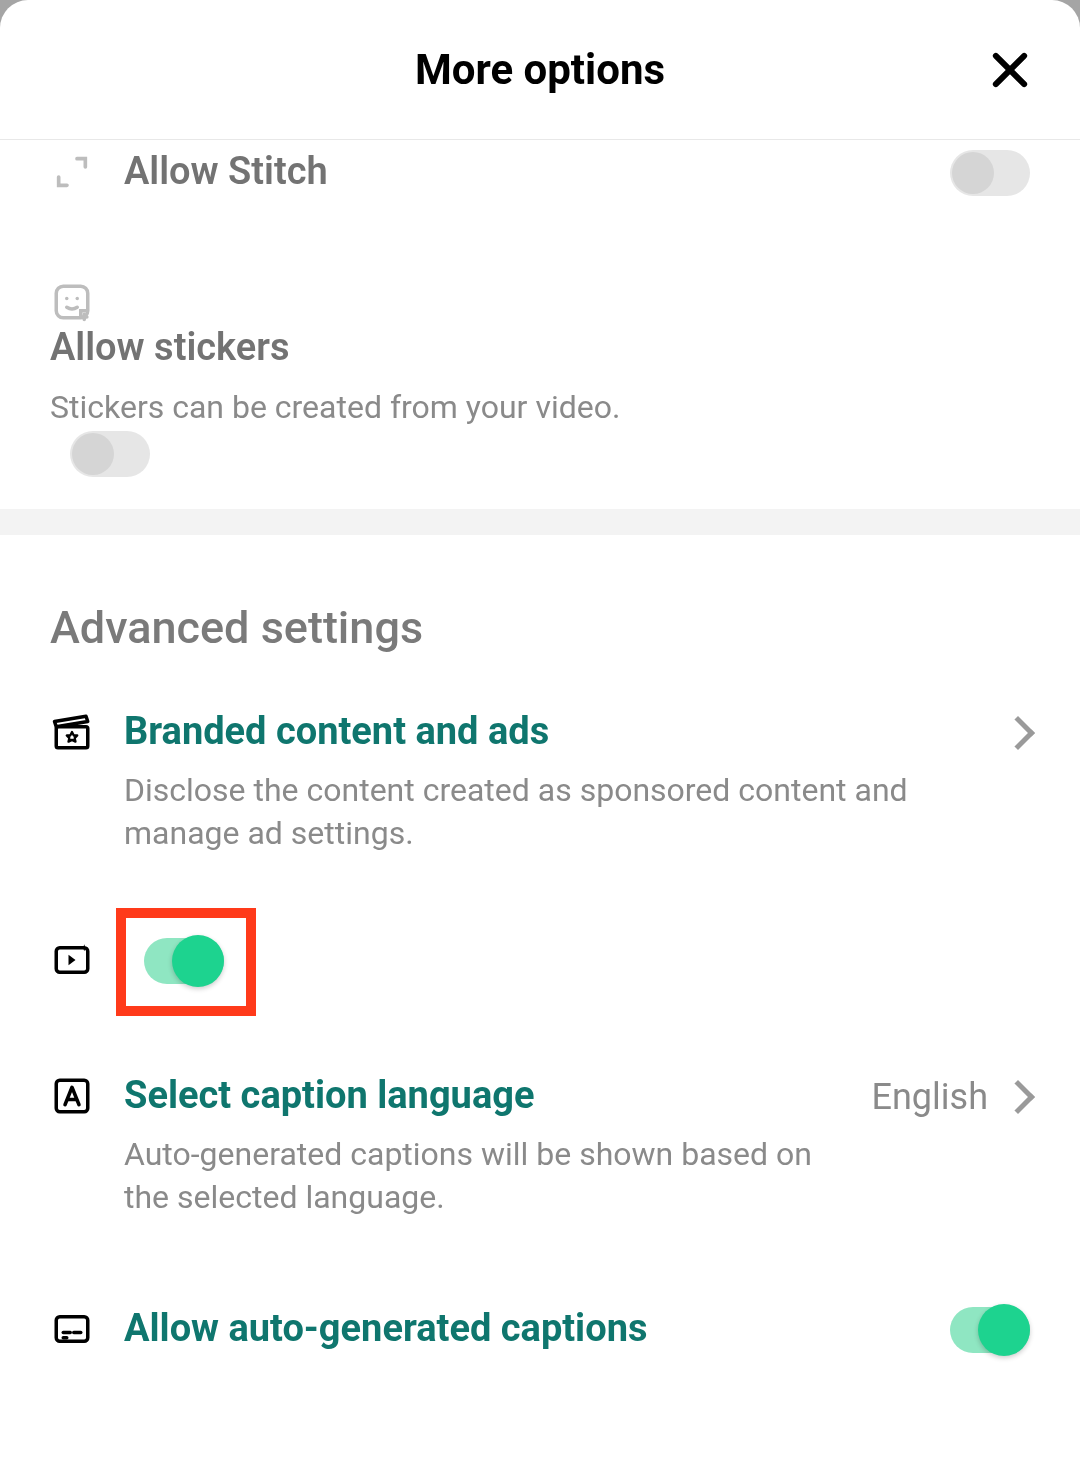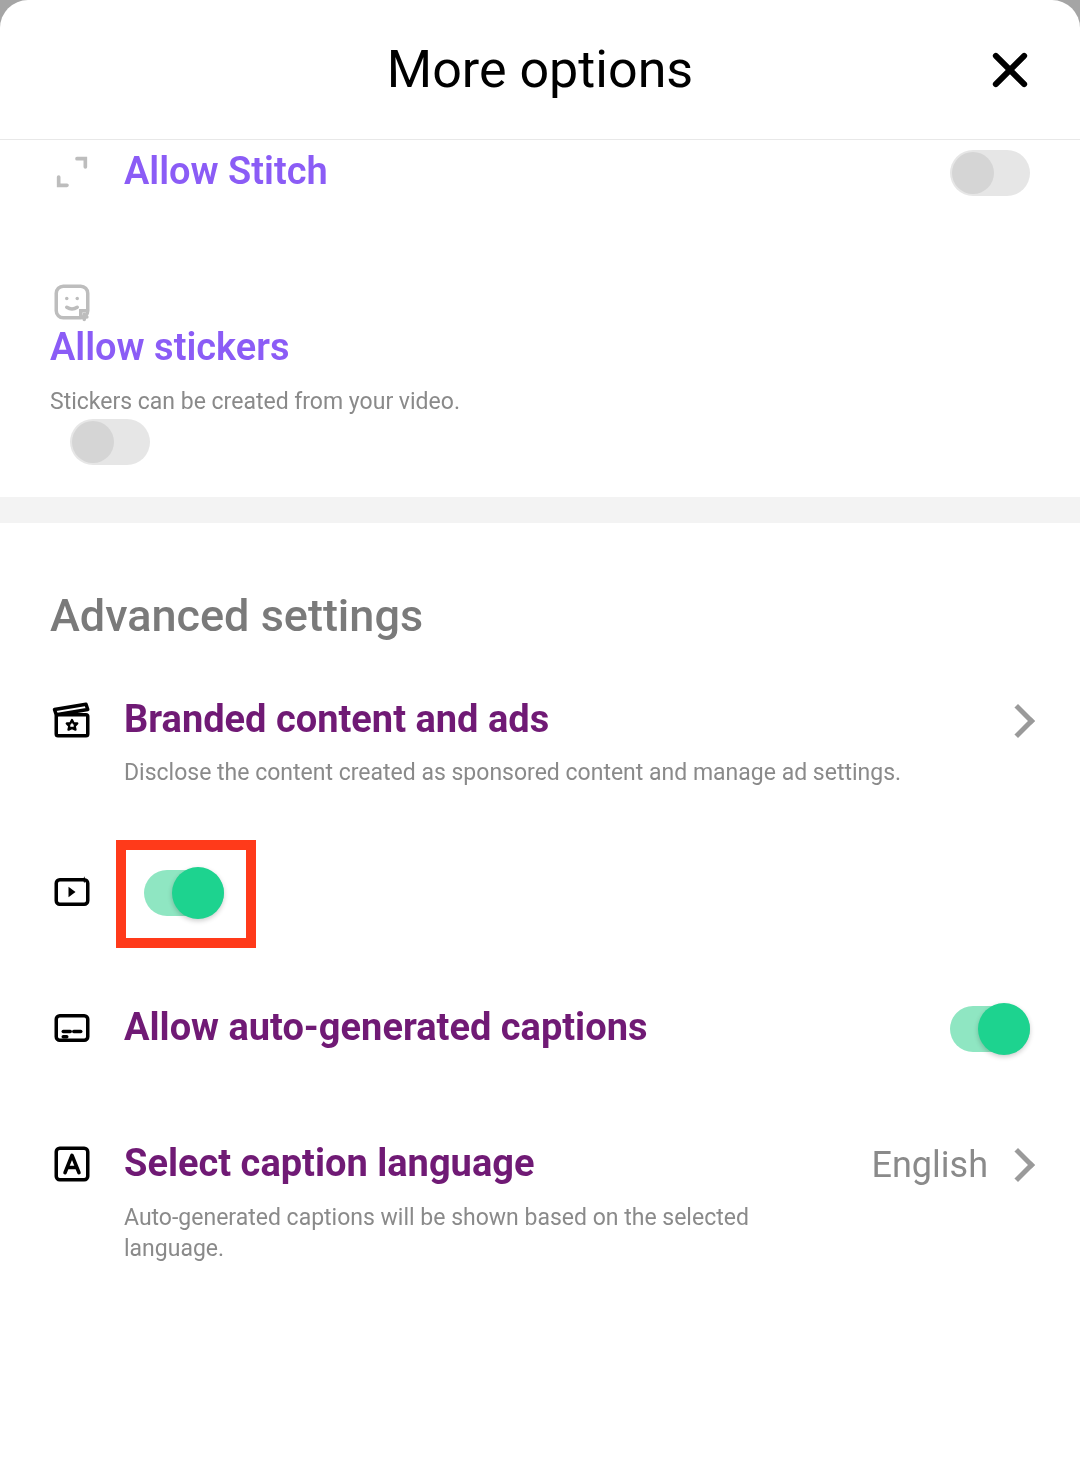--- a/index.html
+++ b/index.html
@@ -20,22 +20,22 @@
     }
     .header {
       display: flex;
       align-items: center;
       justify-content: center;
       height: 140px;
       position: relative;
       border-bottom: 1px solid #e8e8e8;
     }
     .header-title {
-      font-size: 52px;
-      font-weight: 400;
+      font-size: 42px;
+      font-weight: 700;
       color: #000;
     }
     .close-btn {
       position: absolute;
       right: 46px;
       top: 50%;
       transform: translateY(-50%);
       width: 48px;
       height: 48px;
       cursor: pointer;
@@ -69,37 +69,37 @@
       align-items: center;
       justify-content: center;
     }
     .row-body {
       flex: 1 1 auto;
       min-width: 0;
     }
     .row-title {
       font-size: 38px;
       font-weight: 700;
-      color: #701a75;
+      color: #0f766e;
       line-height: 1.25;
     }
     .row-sub {
-      font-size: 23px;
+      font-size: 32px;
       color: #8a8a8a;
       margin-top: 14px;
       line-height: 1.35;
     }
     .row-trailing {
       flex: 0 0 auto;
       display: flex;
       align-items: center;
       margin-left: 20px;
       height: 50px;
     }
-    .disabled .row-title { color: #8b5cf6; font-weight: 600; }
+    .disabled .row-title { color: #737373; font-weight: 600; }
 
     .toggle {
       width: 80px;
       height: 46px;
       border-radius: 46px;
       position: relative;
     }
     .toggle.off {
       background: #e6e6e6;
     }
@@ -231,46 +231,46 @@
       </svg>
     </div>
     <div class="row-trailing" style="position:relative;">
       <div class="toggle on"></div>
       <div class="highlight-box" style="left:-28px; top:-28px; width:140px; height:108px;"></div>
     </div>
   </div>
 
   <div class="row" style="padding-top:56px;">
     <div class="row-icon">
+      <svg viewBox="0 0 24 24" width="42" height="42" fill="none" stroke="#000" stroke-width="2" stroke-linecap="round" stroke-linejoin="round">
+        <rect x="3" y="3" width="18" height="18" rx="2"></rect>
+        <path d="M8 17 L12 7 L16 17"></path>
+        <path d="M9.5 14 L14.5 14"></path>
+      </svg>
+    </div>
+    <div class="row-body">
+      <div class="row-title">Select caption language</div>
+      <div class="row-sub">Auto-generated captions will be shown based on the selected language.</div>
+    </div>
+    <div class="row-trailing">
+      <span class="trail-text">English</span>
+      <div class="chevron"></div>
+    </div>
+  </div>
+
+  <div class="row" style="padding-top:56px;">
+    <div class="row-icon">
       <svg viewBox="0 0 24 24" width="42" height="42" fill="none" stroke="#000" stroke-width="2" stroke-linecap="round">
         <rect x="3" y="5" width="18" height="14" rx="2"></rect>
         <path d="M7 14 L11 14"></path>
         <path d="M13 14 L17 14"></path>
         <path d="M7 17 L9 17" stroke-dasharray="2 2"></path>
       </svg>
     </div>
     <div class="row-body">
       <div class="row-title">Allow auto-generated captions</div>
     </div>
     <div class="row-trailing">
       <div class="toggle on"></div>
     </div>
   </div>
 
-  <div class="row" style="padding-top:56px;">
-    <div class="row-icon">
-      <svg viewBox="0 0 24 24" width="42" height="42" fill="none" stroke="#000" stroke-width="2" stroke-linecap="round" stroke-linejoin="round">
-        <rect x="3" y="3" width="18" height="18" rx="2"></rect>
-        <path d="M8 17 L12 7 L16 17"></path>
-        <path d="M9.5 14 L14.5 14"></path>
-      </svg>
-    </div>
-    <div class="row-body">
-      <div class="row-title">Select caption language</div>
-      <div class="row-sub">Auto-generated captions will be shown based on the selected language.</div>
-    </div>
-    <div class="row-trailing">
-      <span class="trail-text">English</span>
-      <div class="chevron"></div>
-    </div>
-  </div>
-
 </div>
 
 </body></html>

